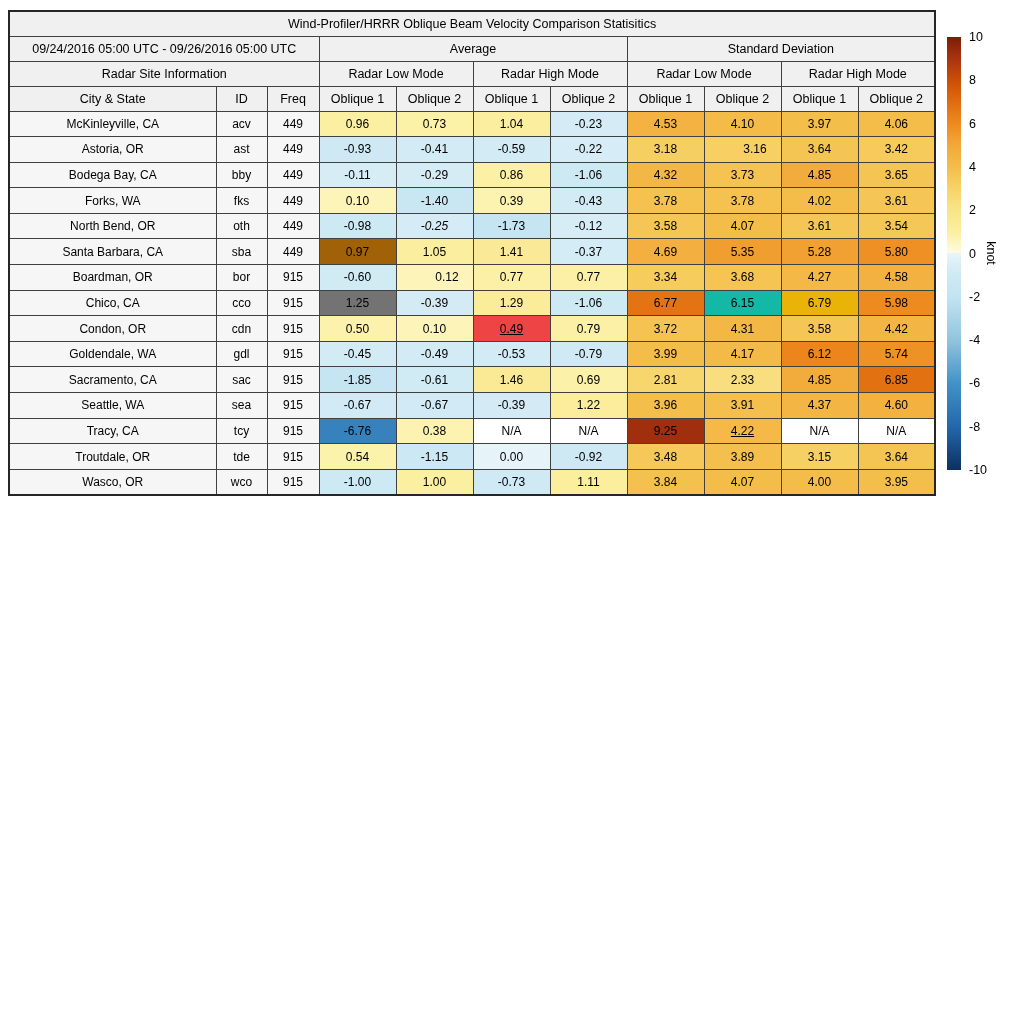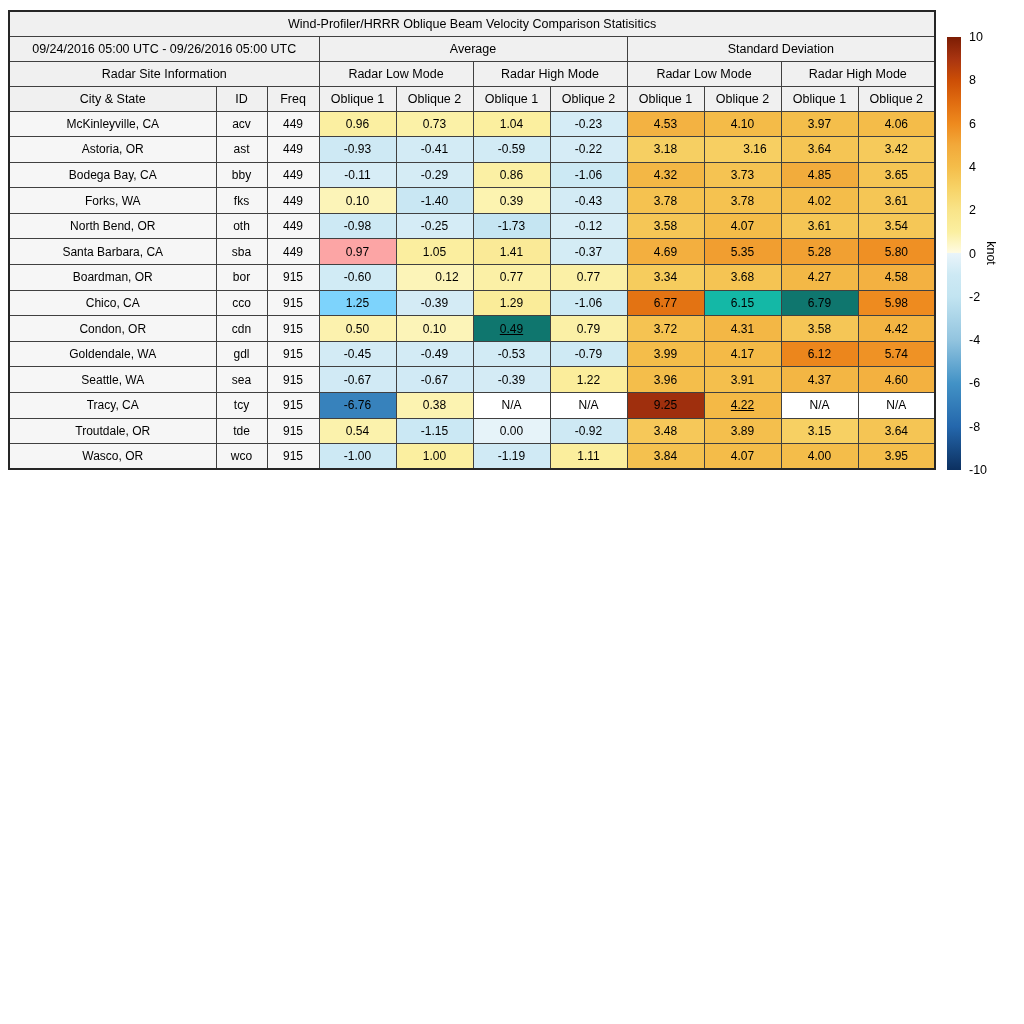--- a/index.html
+++ b/index.html
@@ -131,33 +131,33 @@
           <td class="val" style="background: rgb(245, 194, 80);">3.78</td>
           <td class="val" style="background: rgb(245, 194, 80);">3.78</td>
           <td class="val" style="background: rgb(244, 189, 74);">4.02</td>
           <td class="val" style="background: rgb(245, 198, 85);">3.61</td>
         </tr>
         <tr class="data-row">
           <td class="site">North Bend, OR</td>
           <td class="site">oth</td>
           <td class="site">449</td>
           <td class="val" style="background: rgb(205, 233, 244);">-0.98</td>
-          <td class="val" style="background: rgb(213, 236, 246);">-0.25</td>
+          <td class="val" style="background: rgb(213, 236, 246); font-style: italic;">-0.25</td>
           <td class="val" style="background: rgb(197, 229, 242);">-1.73</td>
           <td class="val" style="background: rgb(215, 237, 246);">-0.12</td>
           <td class="val" style="background: rgb(245, 198, 86);">3.58</td>
           <td class="val" style="background: rgb(244, 188, 73);">4.07</td>
           <td class="val" style="background: rgb(245, 198, 85);">3.61</td>
           <td class="val" style="background: rgb(245, 199, 87);">3.54</td>
         </tr>
         <tr class="data-row">
           <td class="site">Santa Barbara, CA</td>
           <td class="site">sba</td>
           <td class="site">449</td>
-          <td class="val" style="background: #fca5a5; margin-top: 36px;">0.97</td>
+          <td class="val" style="background: #a16207; margin-top: 36px;">0.97</td>
           <td class="val" style="background: rgb(251, 238, 159);">1.05</td>
           <td class="val" style="background: rgb(250, 234, 151);">1.41</td>
           <td class="val" style="background: rgb(212, 236, 245);">-0.37</td>
           <td class="val" style="background: rgb(243, 175, 63);">4.69</td>
           <td class="val" style="background: rgb(241, 158, 48);">5.35</td>
           <td class="val" style="background: rgb(241, 160, 50);">5.28</td>
           <td class="val" style="background: rgb(239, 144, 36);">5.80</td>
         </tr>
         <tr class="data-row">
           <td class="site">Boardman, OR</td>
@@ -169,56 +169,69 @@
           <td class="val" style="background: rgb(251, 240, 166);">0.77</td>
           <td class="val" style="background: rgb(246, 204, 93);">3.34</td>
           <td class="val" style="background: rgb(245, 196, 83);">3.68</td>
           <td class="val" style="background: rgb(243, 184, 70);">4.27</td>
           <td class="val" style="background: rgb(243, 177, 65);">4.58</td>
         </tr>
         <tr class="data-row">
           <td class="site">Chico, CA</td>
           <td class="site">cco</td>
           <td class="site">915</td>
-          <td class="val" style="background: #7dd3fc;">1.25</td>
+          <td class="val" style="background: #737373;">1.25</td>
           <td class="val" style="background: rgb(212, 235, 245);">-0.39</td>
           <td class="val" style="background: rgb(250, 236, 153);">1.29</td>
           <td class="val" style="background: rgb(204, 233, 244);">-1.06</td>
           <td class="val" style="background: rgb(227, 115, 19);">6.77</td>
           <td class="val" style="background: #14b8a6;">6.15</td>
-          <td class="val" style="background: #0f766e;">6.79</td>
+          <td class="val" style="background: #eab308;">6.79</td>
           <td class="val" style="background: rgb(238, 139, 31);">5.98</td>
         </tr>
         <tr class="data-row">
           <td class="site">Condon, OR</td>
           <td class="site">cdn</td>
           <td class="site">915</td>
           <td class="val" style="background: rgb(252, 242, 174);">0.50</td>
           <td class="val" style="background: rgb(252, 244, 184);">0.10</td>
-          <td class="val" style="background: #0f766e; text-decoration: underline;">0.49</td>
+          <td class="val" style="background: #ef4444; text-decoration: underline;">0.49</td>
           <td class="val" style="background: rgb(251, 240, 166);">0.79</td>
           <td class="val" style="background: rgb(245, 195, 82);">3.72</td>
           <td class="val" style="background: rgb(243, 183, 69); margin-left: 40px;">4.31</td>
           <td class="val" style="background: rgb(245, 198, 86);">3.58</td>
           <td class="val" style="background: rgb(243, 181, 67);">4.42</td>
         </tr>
         <tr class="data-row">
           <td class="site">Goldendale, WA</td>
           <td class="site">gdl</td>
           <td class="site">915</td>
           <td class="val" style="background: rgb(211, 235, 245);">-0.45</td>
           <td class="val" style="background: rgb(211, 235, 245);">-0.49</td>
           <td class="val" style="background: rgb(210, 235, 245);">-0.53</td>
           <td class="val" style="background: rgb(207, 234, 244);">-0.79</td>
           <td class="val" style="background: rgb(244, 189, 74);">3.99</td>
           <td class="val" style="background: rgb(244, 186, 71);">4.17</td>
           <td class="val" style="background: rgb(236, 134, 28);">6.12</td>
           <td class="val" style="background: rgb(239, 146, 37);">5.74</td>
         </tr>
         <tr class="data-row">
+          <td class="site">Sacramento, CA</td>
+          <td class="site">sac</td>
+          <td class="site">915</td>
+          <td class="val" style="background: rgb(196, 229, 241);">-1.85</td>
+          <td class="val" style="background: rgb(209, 235, 245);">-0.61</td>
+          <td class="val" style="background: rgb(250, 234, 149);">1.46</td>
+          <td class="val" style="background: rgb(251, 241, 168);">0.69</td>
+          <td class="val" style="background: rgb(247, 214, 109);">2.81</td>
+          <td class="val" style="background: rgb(248, 222, 126);">2.33</td>
+          <td class="val" style="background: rgb(242, 172, 60);">4.85</td>
+          <td class="val" style="background: rgb(226, 113, 18);">6.85</td>
+        </tr>
+        <tr class="data-row">
           <td class="site">Seattle, WA</td>
           <td class="site">sea</td>
           <td class="site">915</td>
           <td class="val" style="background: rgb(209, 234, 245);">-0.67</td>
           <td class="val" style="background: rgb(209, 234, 245);">-0.67</td>
           <td class="val" style="background: rgb(212, 235, 245);">-0.39</td>
           <td class="val" style="background: rgb(251, 237, 155);">1.22</td>
           <td class="val" style="background: rgb(244, 190, 75);">3.96</td>
           <td class="val" style="background: rgb(244, 191, 77);">3.91</td>
           <td class="val" style="background: rgb(243, 182, 68);">4.37</td>
@@ -249,21 +262,21 @@
           <td class="val" style="background: rgb(244, 191, 77);">3.89</td>
           <td class="val" style="background: rgb(247, 208, 99);">3.15</td>
           <td class="val" style="background: rgb(245, 197, 84);">3.64</td>
         </tr>
         <tr class="data-row">
           <td class="site">Wasco, OR</td>
           <td class="site">wco</td>
           <td class="site">915</td>
           <td class="val" style="background: rgb(205, 233, 244);">-1.00</td>
           <td class="val" style="background: rgb(251, 239, 160);">1.00</td>
-          <td class="val" style="background: rgb(208, 234, 245);">-1.19</td>
+          <td class="val" style="background: rgb(208, 234, 245);">-0.73</td>
           <td class="val" style="background: rgb(251, 238, 157); margin-top: 38px;">1.11</td>
           <td class="val" style="background: rgb(244, 193, 79);">3.84</td>
           <td class="val" style="background: rgb(244, 188, 73);">4.07</td>
           <td class="val" style="background: rgb(244, 189, 74);">4.00</td>
           <td class="val" style="background: rgb(244, 190, 75);">3.95</td>
         </tr>
       </tbody>
   </table>
 </div>
 

